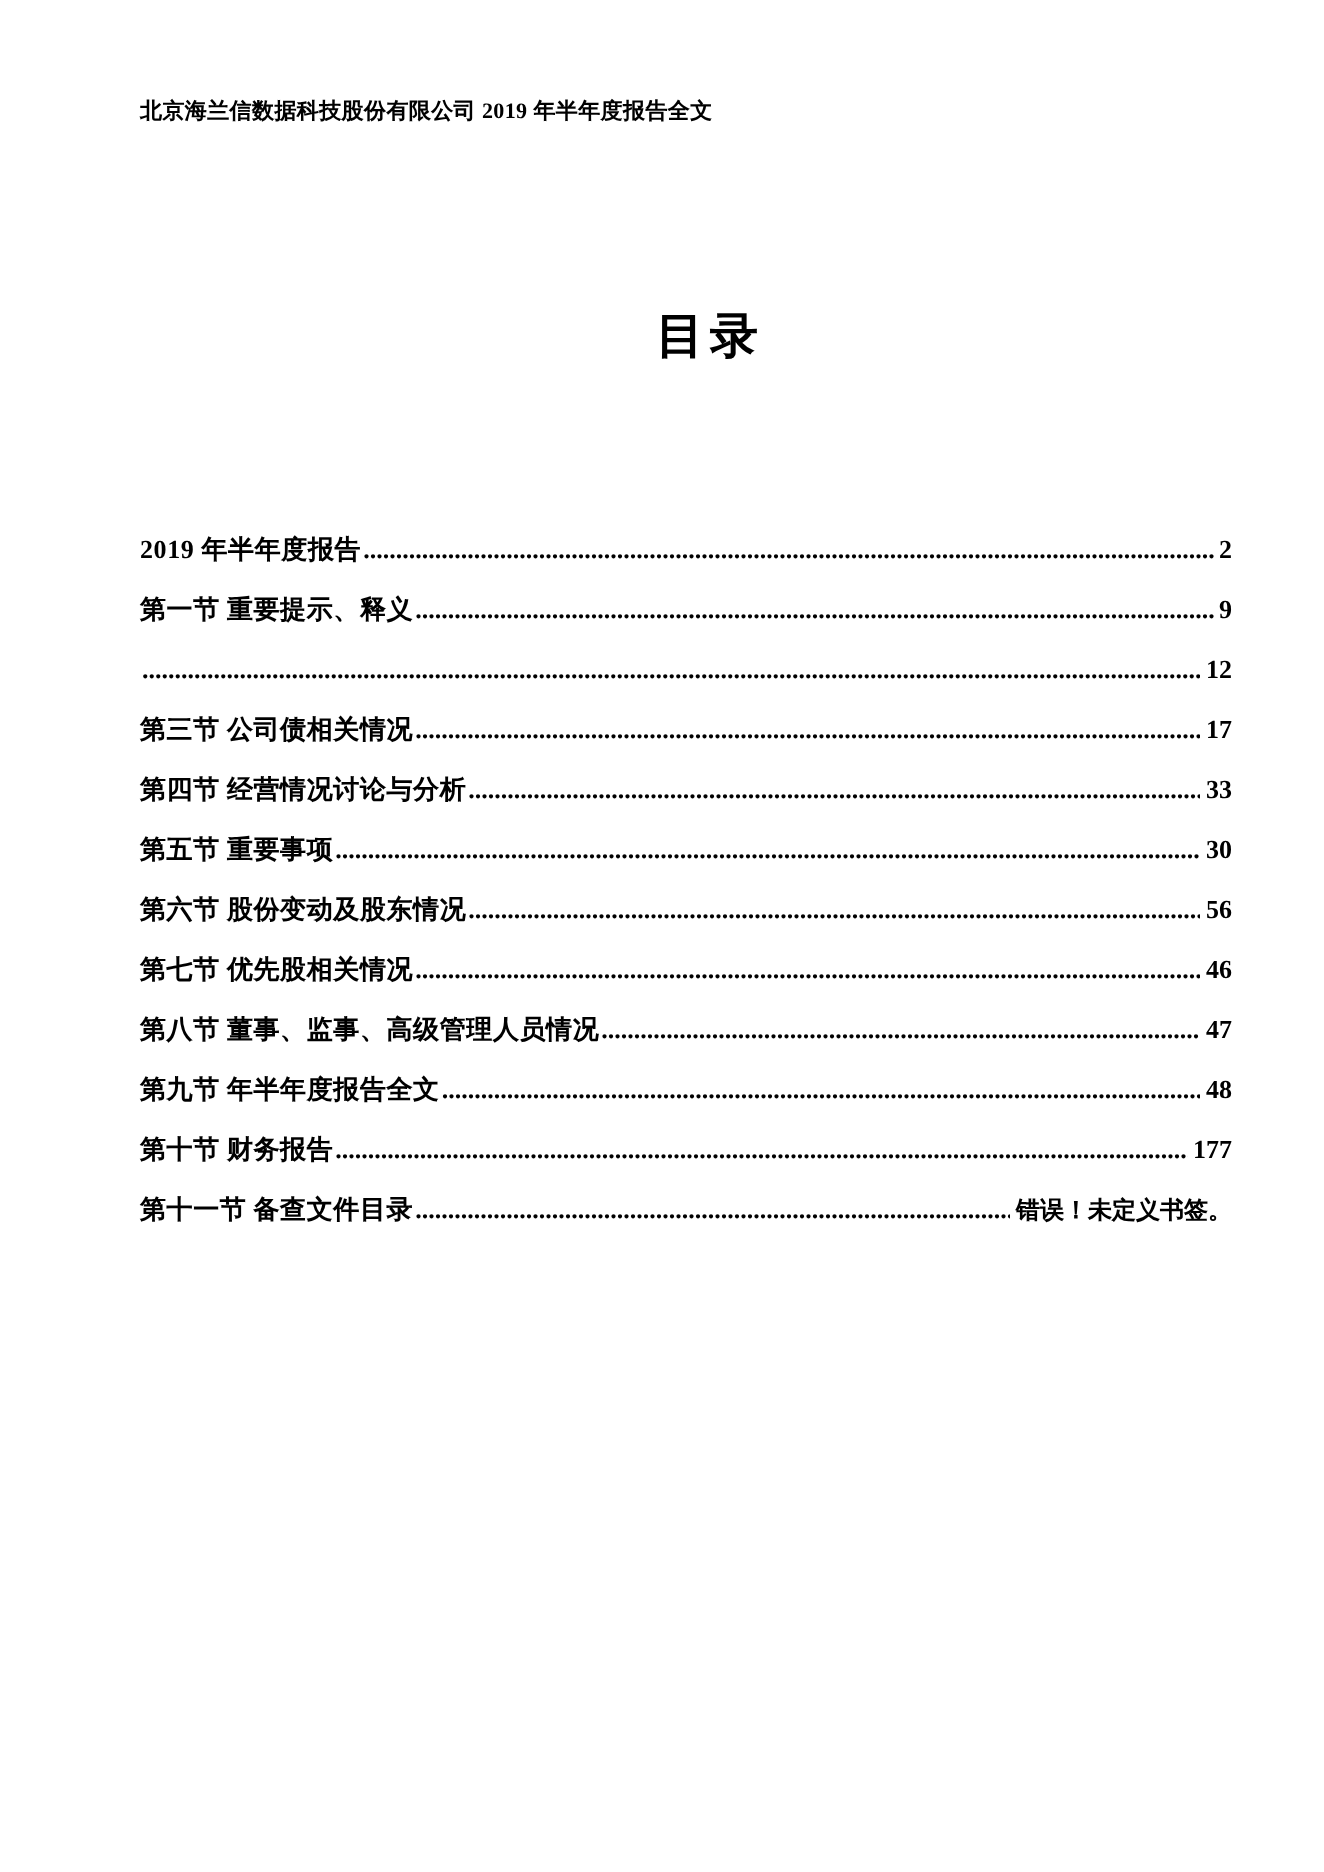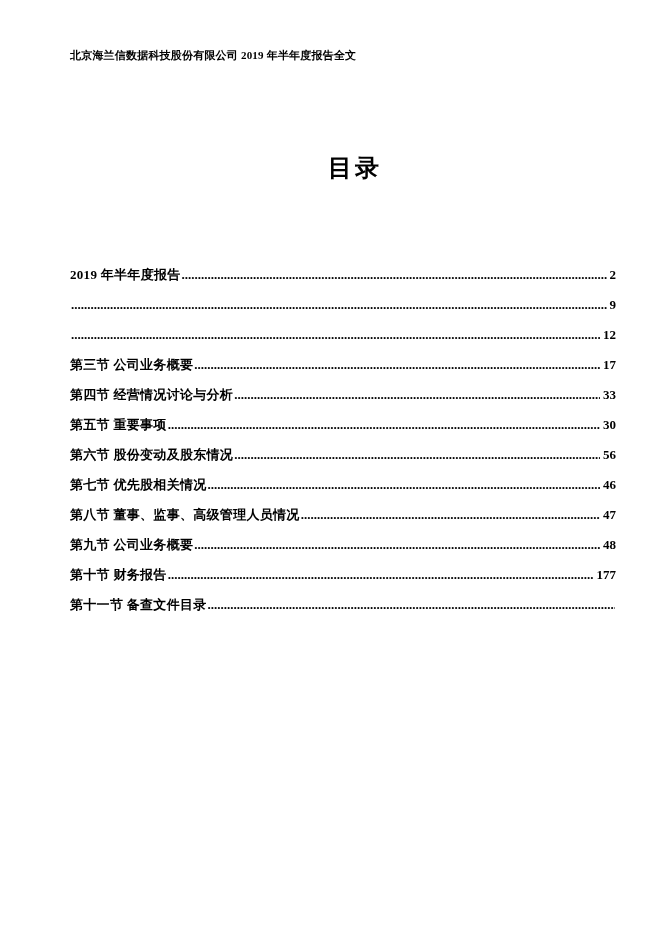--- a/index.html
+++ b/index.html
@@ -96,31 +96,32 @@
 
   <div class="toc">
 
     <div class="toc-row">
       <span class="toc-label">2019 年半年度报告</span>
       <span class="toc-dots">..........................................................................................................................................................................</span>
       <span class="toc-page">2</span>
     </div>
 
     <div class="toc-row">
+      <span class="toc-label">第一节  重要提示、释义</span>
       <span class="toc-dots">..........................................................................................................................................................................</span>
       <span class="toc-page">9</span>
     </div>
 
     <div class="toc-row">
       <span class="toc-dots">..........................................................................................................................................................................</span>
       <span class="toc-page">12</span>
     </div>
 
     <div class="toc-row">
-      <span class="toc-label">第三节  公司业务概要</span>
+      <span class="toc-label">第三节  公司债相关情况</span>
       <span class="toc-dots">..........................................................................................................................................................................</span>
       <span class="toc-page">17</span>
     </div>
 
     <div class="toc-row">
       <span class="toc-label">第四节  经营情况讨论与分析</span>
       <span class="toc-dots">..........................................................................................................................................................................</span>
       <span class="toc-page">33</span>
     </div>
 
@@ -142,33 +143,34 @@
       <span class="toc-page">46</span>
     </div>
 
     <div class="toc-row">
       <span class="toc-label">第八节  董事、监事、高级管理人员情况</span>
       <span class="toc-dots">..........................................................................................................................................................................</span>
       <span class="toc-page">47</span>
     </div>
 
     <div class="toc-row">
-      <span class="toc-label">第九节  公司业务概要</span>
+      <span class="toc-label">第九节  年半年度报告全文</span>
       <span class="toc-dots">..........................................................................................................................................................................</span>
       <span class="toc-page">48</span>
     </div>
 
     <div class="toc-row">
       <span class="toc-label">第十节  财务报告</span>
       <span class="toc-dots">..........................................................................................................................................................................</span>
       <span class="toc-page">177</span>
     </div>
 
     <div class="toc-row">
       <span class="toc-label">第十一节  备查文件目录</span>
       <span class="toc-dots">..........................................................................................................................................................................</span>
+      <span class="toc-page err">错误！未定义书签。</span>
     </div>
 
   </div>
 
   <div class="folio">3</div>
 
 </div>
 
 </body></html>

